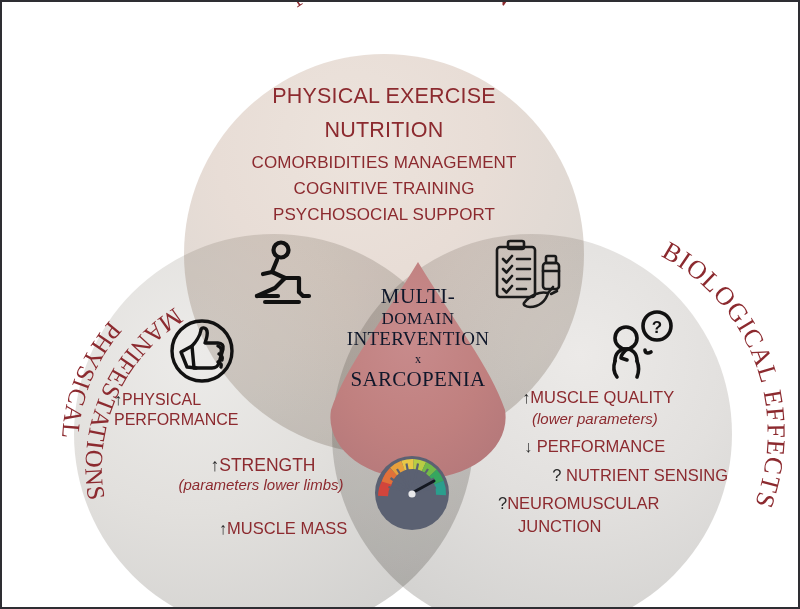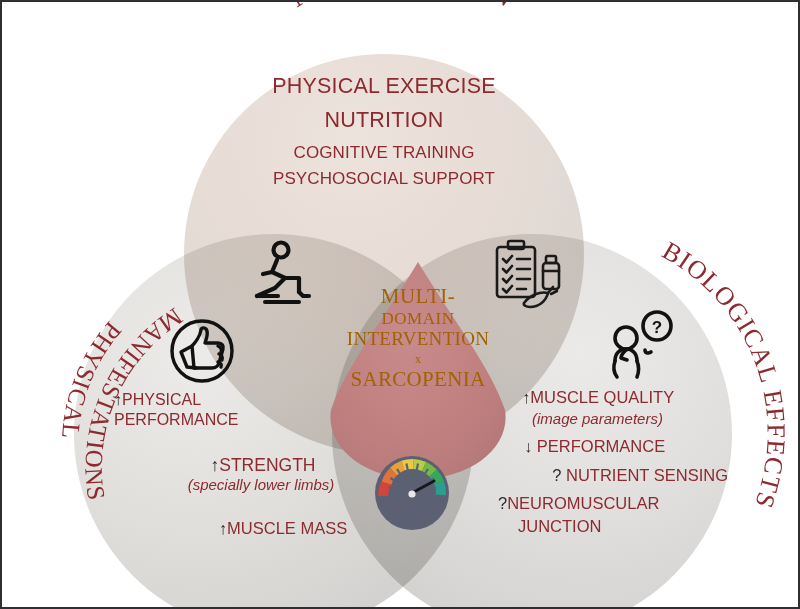--- a/index.html
+++ b/index.html
@@ -46,21 +46,21 @@
 
   
   .arc-label{position:absolute;}
   #label-multidomain{left:240px;top:0px;width:320px;height:70px;}
   #label-physical-manifestations{left:30px;top:240px;width:190px;height:330px;}
   #label-biological-effects{left:600px;top:215px;width:200px;height:350px;}
 
   
   .txt{position:absolute;color:#8c2a2f;text-align:center;line-height:1.18;}
   #top-text{
-    left:200px;top:72px;width:364px;
+    left:200px;top:82px;width:364px;
   }
   #top-text .hdr{font-size:21.5px;letter-spacing:.2px;margin-bottom:9px;}
   #top-text .sub{font-size:17px;letter-spacing:.1px;margin-bottom:6px;}
 
   #left-text{left:112px;top:388px;width:280px;text-align:left;}
   #left-text .big{font-size:16px;line-height:1.22;}
   #left-text .mid{font-size:17.5px;}
   #left-text .ital{font-size:15px;font-style:italic;}
   #left-text .sm{font-size:16.5px;}
 
@@ -121,52 +121,53 @@
   <svg class="arc-label" id="label-biological-effects" viewBox="0 0 200 350">
     <path id="arcR1" d="M14,22 A200,200 0 0,1 130,330" fill="none"></path>
     <text font-family="Liberation Serif, serif" font-size="26" fill="#8c2a2f" letter-spacing="1">
       <textPath href="#arcR1" startOffset="50%" text-anchor="middle">BIOLOGICAL EFFECTS</textPath>
     </text>
   </svg>
 
   <div class="txt" id="top-text">
     <div class="hdr">PHYSICAL EXERCISE</div>
     <div class="hdr">NUTRITION</div>
+    <div class="sub">COMORBIDITIES MANAGEMENT</div>
     <div class="sub">COGNITIVE TRAINING</div>
     <div class="sub">PSYCHOSOCIAL SUPPORT</div>
   </div>
 
-  <div style="position:absolute;left:335px;top:282px;width:162px;text-align:center;color:#a16207;
+  <div style="position:absolute;left:335px;top:282px;width:162px;text-align:center;color:#0f172a;
               font-family:'Liberation Serif', serif;line-height:1.17;">
     <div style="font-size:21px;letter-spacing:.5px;">MULTI-</div>
     <div style="font-size:17px;letter-spacing:.5px;">DOMAIN</div>
     <div style="font-size:19px;letter-spacing:.3px;">INTERVENTION</div>
     <div style="font-size:12px;margin:1px 0;">x</div>
     <div style="font-size:21px;letter-spacing:.3px;">SARCOPENIA</div>
   </div>
 
   <div class="txt" id="left-text">
     <div class="big">
       <span class="arrow">↑</span><span>PHYSICAL</span>
     </div>
     <div class="big" style="margin-bottom:26px;">PERFORMANCE</div>
     <div class="mid" style="text-align:center;padding-left:18px;">
       <span class="arrow">↑</span><span>STRENGTH</span>
     </div>
-    <div class="ital" style="text-align:center;padding-left:14px;margin-bottom:26px;">(specially lower limbs)</div>
+    <div class="ital" style="text-align:center;padding-left:14px;margin-bottom:26px;">(parameters lower limbs)</div>
     <div class="sm" style="text-align:center;padding-left:58px;">
       <span class="arrow">↑</span><span>MUSCLE MASS</span>
     </div>
   </div>
 
   <div class="txt" id="right-text">
     <div class="row" style="padding-left:24px;">
       <span class="arrow">↑</span><span>MUSCLE QUALITY</span>
     </div>
-    <div class="ital" style="padding-left:34px;margin-bottom:9px;">(image parameters)</div>
+    <div class="ital" style="padding-left:34px;margin-bottom:9px;">(lower parameters)</div>
     <div class="row" style="padding-left:26px;margin-bottom:9px;">
       <span class="arrow">↓</span>&nbsp;<span>PERFORMANCE</span>
     </div>
     <div class="row" style="padding-left:4px;margin-bottom:9px;text-align:right;">
       <span class="mark">?</span>&nbsp;<span>NUTRIENT SENSING</span>
     </div>
     <div class="row">
       <span class="mark">?</span><span>NEUROMUSCULAR</span>
     </div>
     <div class="row" style="padding-left:20px;">JUNCTION</div>

